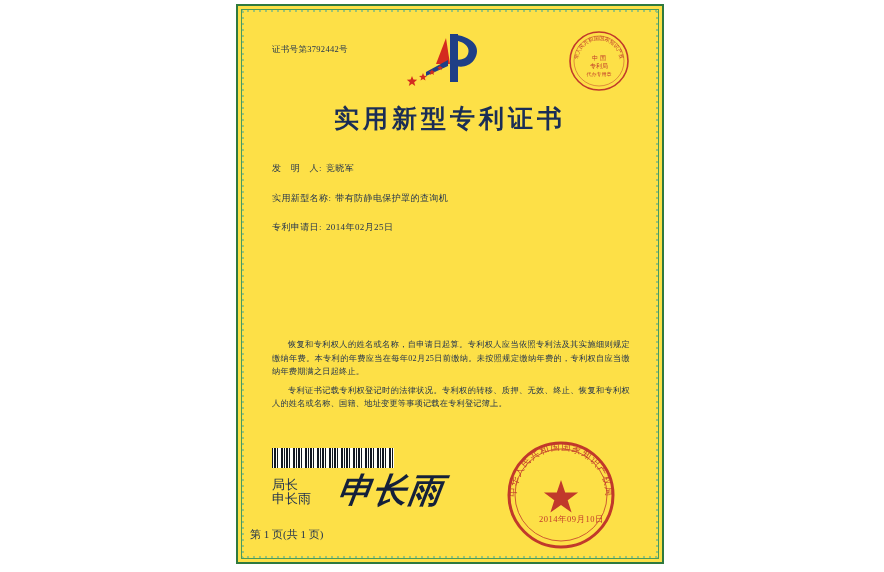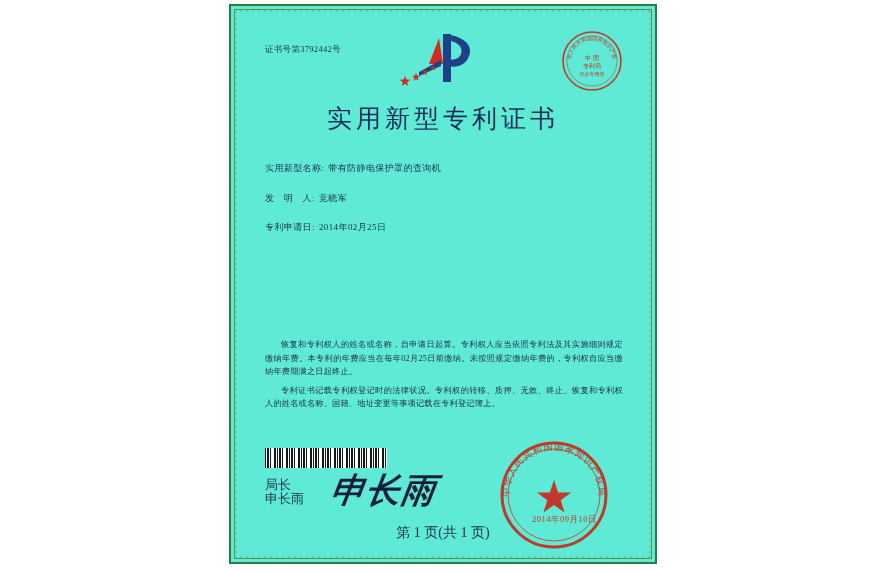--- a/index.html
+++ b/index.html
@@ -15,25 +15,25 @@
   #page {
     position: relative;
     width: 884px;
     height: 572px;
     background: #ffffff;
   }
 
   
   .certificate {
     position: absolute;
-    left: 229px;
+    left: 236px;
     top: 4px;
     width: 428px;
     height: 560px;
-    background: #5eead4;
+    background: #fde047;
     box-sizing: border-box;
   }
 
   .border-outer {
     position: absolute;
     left: 0;
     top: 0;
     right: 0;
     bottom: 0;
     border: 2px solid #2f7a3f;
@@ -92,21 +92,21 @@
     height: 62px;
   }
 
   .title {
     position: absolute;
     left: 0;
     right: 0;
     top: 86px;
     text-align: center;
     font-size: 25px;
-    font-weight: normal;
+    font-weight: bold;
     color: #1a2d56;
     letter-spacing: 4px;
     font-family: "DejaVu Serif", serif;
   }
 
   
   .seal-top {
     position: absolute;
     right: 20px;
     top: 14px;
@@ -205,22 +205,21 @@
     font-size: 8.5px;
     color: #c1392b;
     letter-spacing: .5px;
   }
 
   .page-foot {
     position: absolute;
     left: 0;
     right: 0;
     bottom: 10px;
-    text-align: center;
-    font-size: 14px;
+    font-size: 11px;
     color: #1d2f4e;
   }
 </style>
 </head>
 <body>
 
 <div id="page">
 
   <div class="certificate">
     <div class="border-outer"></div>
@@ -257,24 +256,24 @@
           <text x="31" y="30" font-size="6" fill="#c1392b" text-anchor="middle" font-family="DejaVu Sans, sans-serif">中 国</text>
           <text x="31" y="38" font-size="6" fill="#c1392b" text-anchor="middle" font-family="DejaVu Sans, sans-serif">专利局</text>
           <text x="31" y="46" font-size="5" fill="#c1392b" text-anchor="middle" font-family="DejaVu Sans, sans-serif">代办专用章</text>
         </svg>
       </div>
 
       <div class="title">实用新型专利证书</div>
 
       <div class="fields">
         <div class="field-row">
-          <span class="field-label">实用新型名称:</span><span class="field-value">带有防静电保护罩的查询机</span>
+          <span class="field-label">发　明　人:</span><span class="field-value">竞晓军</span>
         </div>
         <div class="field-row">
-          <span class="field-label">发　明　人:</span><span class="field-value">竞晓军</span>
+          <span class="field-label">实用新型名称:</span><span class="field-value">带有防静电保护罩的查询机</span>
         </div>
         <div class="field-row">
           <span class="field-label">专利申请日:</span><span class="field-value">2014年02月25日</span>
         </div>
       </div>
 
       <div class="paragraphs">
         <div class="para">恢复和专利权人的姓名或名称，自申请日起算。专利权人应当依照专利法及其实施细则规定缴纳年费。本专利的年费应当在每年02月25日前缴纳。未按照规定缴纳年费的，专利权自应当缴纳年费期满之日起终止。</div>
         <div class="para">专利证书记载专利权登记时的法律状况。专利权的转移、质押、无效、终止、恢复和专利权人的姓名或名称、国籍、地址变更等事项记载在专利登记簿上。</div>
       </div>

